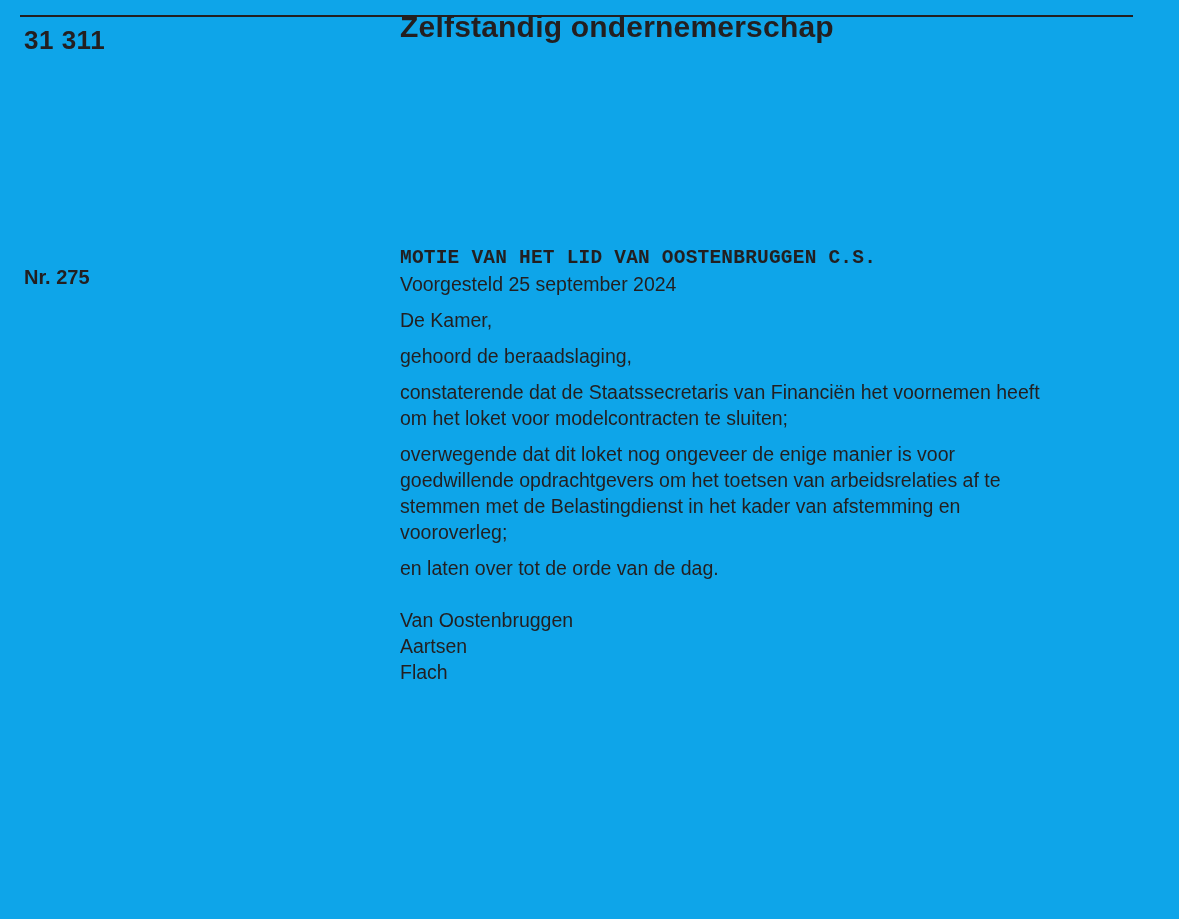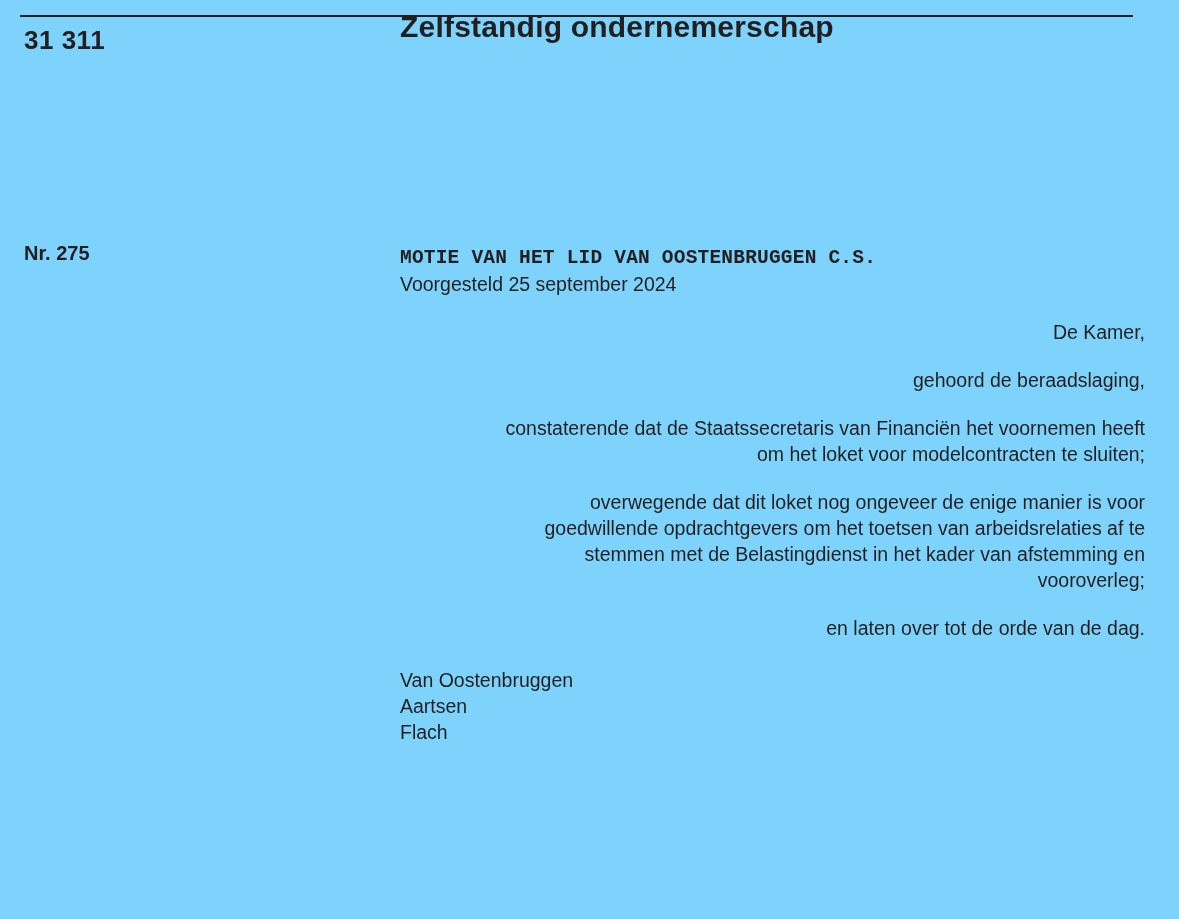--- a/index.html
+++ b/index.html
@@ -12,21 +12,21 @@
     height: 919px;
     position: relative;
     overflow: hidden;
     font-family: "Liberation Sans", "DejaVu Sans", sans-serif;
     color: #231f20;
     -webkit-font-smoothing: antialiased;
   }
   .page {
     position: absolute;
     inset: 0;
-    background: #7dd3fc;
+    background: #0ea5e9;
   }
   .top-rule {
     position: absolute;
     top: 15px;
     left: 20px;
     width: 1113px;
     height: 2px;
     background: #231f20;
   }
   .dossier-number {
@@ -44,21 +44,21 @@
     top: 10px;
     margin: 0;
     font-size: 30px;
     font-weight: bold;
     letter-spacing: 0.2px;
     line-height: 1.1;
   }
   .item-number {
     position: absolute;
     left: 24px;
-    top: 240px;
+    top: 264px;
     font-size: 20px;
     font-weight: bold;
     line-height: 26px;
   }
   .body-col {
     position: absolute;
     left: 400px;
     top: 245px;
     width: 745px;
     font-size: 19.5px;
@@ -67,23 +67,22 @@
   .motion-heading {
     font-weight: bold;
     letter-spacing: 0.2px;
     white-space: pre-line;
     font-family: Liberation Mono, monospace;
   }
   .proposed-date {
     white-space: pre-line;
   }
   .para {
-    margin: 22px 0 0 0;
+    margin: 10px 0 0 0;
     white-space: pre-line;
-    text-align: right;
   }
   .signatories {
     margin-top: 26px;
   }
   .signatory {
     white-space: pre-line;
   }
 </style>
 </head>
 <body>

